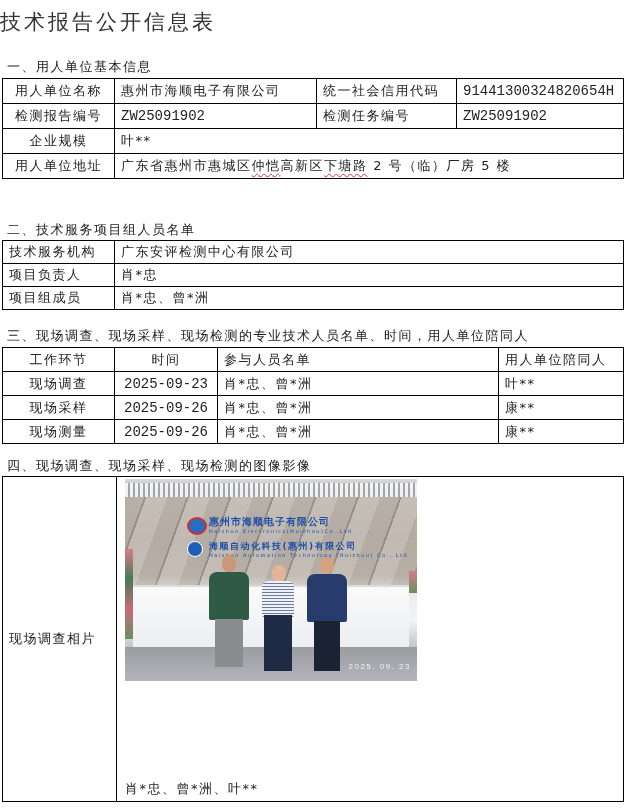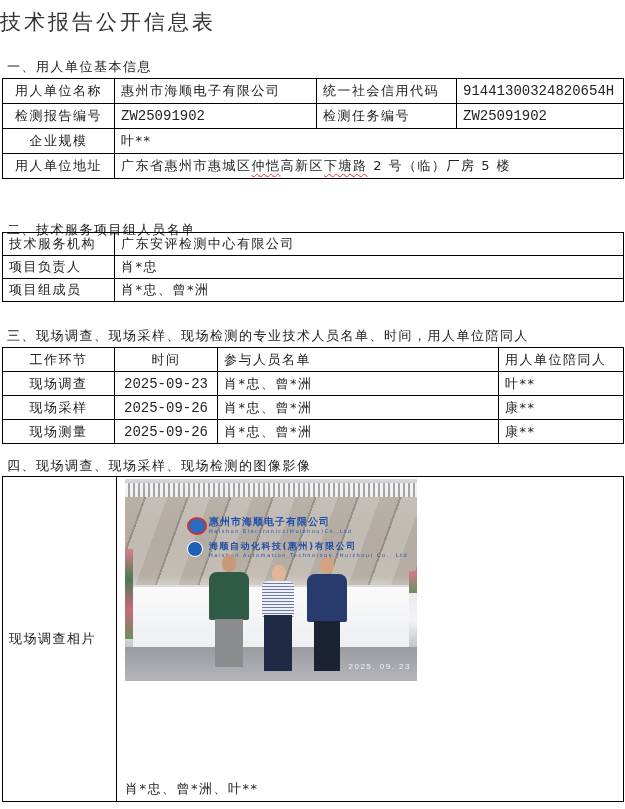--- a/index.html
+++ b/index.html
@@ -105,21 +105,21 @@
     <td colspan="3">叶**</td>
   </tr>
   <tr>
     <td class="center">用人单位地址</td>
     <td colspan="3"><span>广东省惠州市惠城区</span><span class="wavy">仲恺</span><span>高新区</span><span class="wavy">下塘路</span><span> 2 号（临）厂房 5 楼</span></td>
   </tr>
 </tbody>
   </table>
 
 <div class="section-heading" style="top:221px;">二、技术服务项目组人员名单</div>
-<table class="t2" style="top:232px;">
+<table class="t2" style="top:240px;">
   <colgroup>
       <col style="width:112px">
       <col style="width:509px">
     </colgroup>
   <tbody>
       <tr>
     <td>技术服务机构</td>
     <td>广东安评检测中心有限公司</td>
   </tr>
   <tr>

